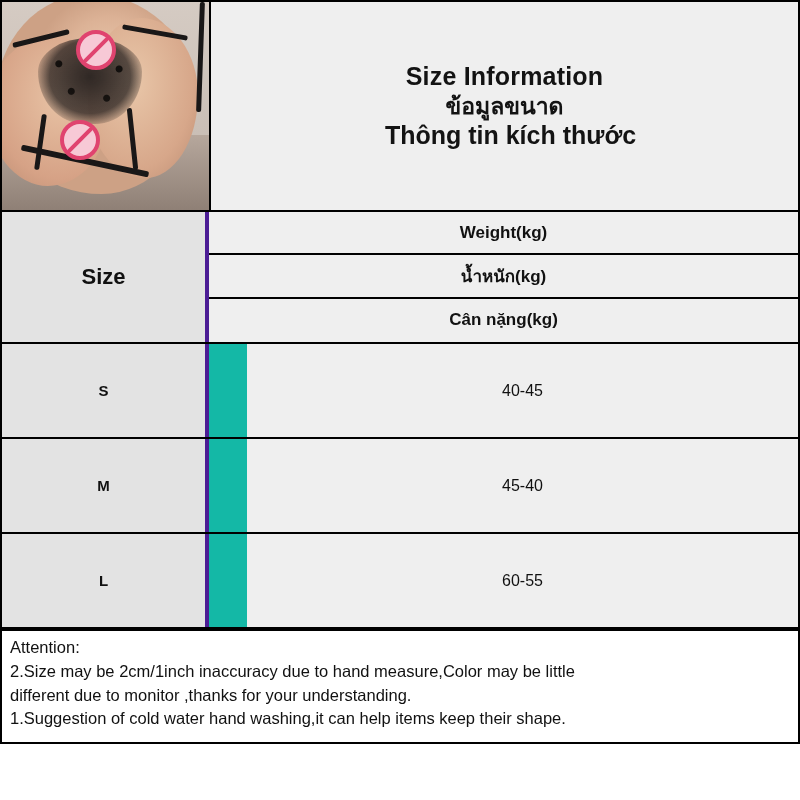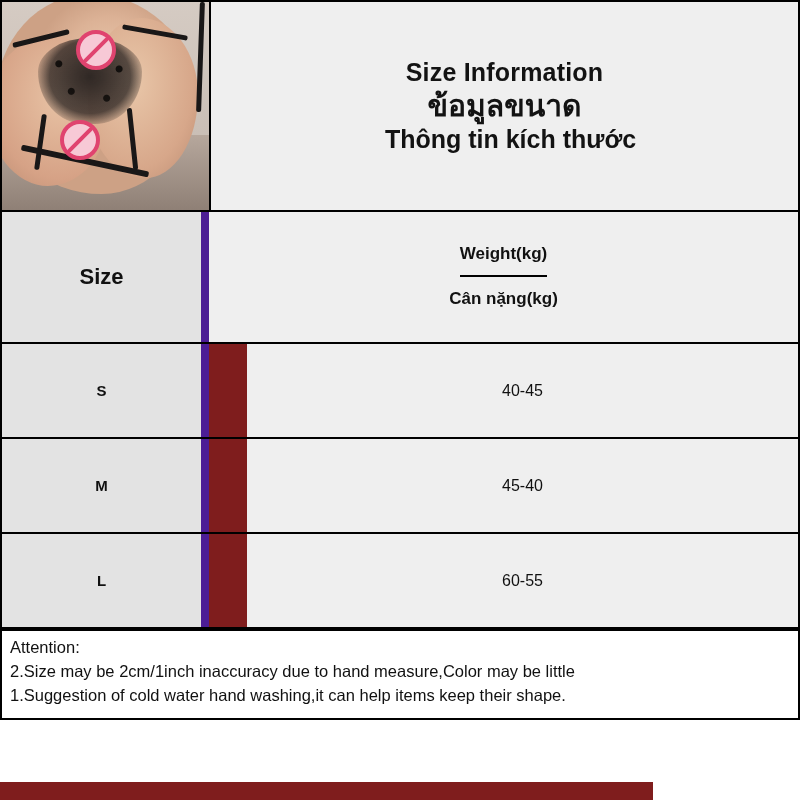--- a/index.html
+++ b/index.html
@@ -13,21 +13,21 @@
     font-family: "Liberation Sans", sans-serif;
     color: #111111;
     overflow: hidden;
   }
 
   .sheet {
     position: relative;
     width: 653px;
     height: 800px;
     box-sizing: border-box;
-    background: #7f1d1d;
+    background: #14b8a6;
   }
 
   
   .top-row {
     display: flex;
     width: 800px;
     height: 212px;
     box-sizing: border-box;
     border-top: 2px solid #000;
     border-left: 2px solid #000;
@@ -144,62 +144,62 @@
     justify-content: center;
     background: #efefef;
     text-align: center;
   }
   .title-line {
     font-weight: bold;
     color: #131313;
     line-height: 1.22;
   }
   .title-en { font-size: 25px; letter-spacing: 0.2px; }
-  .title-th { font-size: 30px; }
+  .title-th { font-size: 23px; }
   .title-vi { font-size: 25px; margin-left: 12px; }
 
   
   .table {
     width: 800px;
     box-sizing: border-box;
     border-left: 2px solid #000;
     border-right: 2px solid #000;
     border-bottom: 2px solid #000;
     border-collapse: collapse;
   }
   .trow {
     display: flex;
     width: 100%;
     box-sizing: border-box;
   }
   .c-size {
     width: 207px;
     flex: 0 0 207px;
-    border-right: 8px solid #4c1d95;
+    border-right: 4px solid #4c1d95;
     box-sizing: border-box;
     display: flex;
     align-items: center;
     justify-content: center;
     background: #e3e3e3;
   }
   .c-val {
     flex: 1 1 auto;
     box-sizing: border-box;
     display: flex;
     flex-direction: column;
     justify-content: center;
     background: #efefef;
   }
   .head-row { height: 130px; }
   .head-row .c-size {
     font-size: 22px;
     font-weight: bold;
     background: #e3e3e3;
   }
-  .head-row .c-val { padding: 0; background: #efefef; align-items: center; }
+  .head-row .c-val { padding: 0; background: #efefef; }
   .head-sub {
     height: 33.33%;
     display: flex;
     align-items: center;
     justify-content: center;
     font-size: 17px;
     font-weight: bold;
     box-sizing: border-box;
     border-bottom: 2px solid #000;
   }
@@ -276,20 +276,21 @@
       <div class="title-line title-vi">Thông tin kích thước</div>
     </div>
   </div>
 
   <div class="table">
 
     <div class="trow head-row">
       <div class="c-size">Size</div>
       <div class="c-val">
         <div class="head-sub">Weight(kg)</div>
+        <div class="head-sub">น้ำหนัก(kg)</div>
         <div class="head-sub">Cân nặng(kg)</div>
       </div>
     </div>
 
     <div class="trow data-row">
       <div class="c-size">S</div>
       <div class="c-val">40-45</div>
     </div>
 
     <div class="trow data-row">
@@ -300,18 +301,19 @@
     <div class="trow data-row">
       <div class="c-size">L</div>
       <div class="c-val">60-55</div>
     </div>
 
   </div>
 
   <div class="attention">
     <p class="att-title">Attention:</p>
     <p>2.Size may be 2cm/1inch inaccuracy due to hand measure,Color may be little</p>
+    <p>different due to monitor ,thanks for your understanding.</p>
     <p>1.Suggestion of cold water hand washing,it can help items keep their shape.</p>
   </div>
 
   <div class="bottom-space"></div>
 
 </div>
 
 </body></html>

